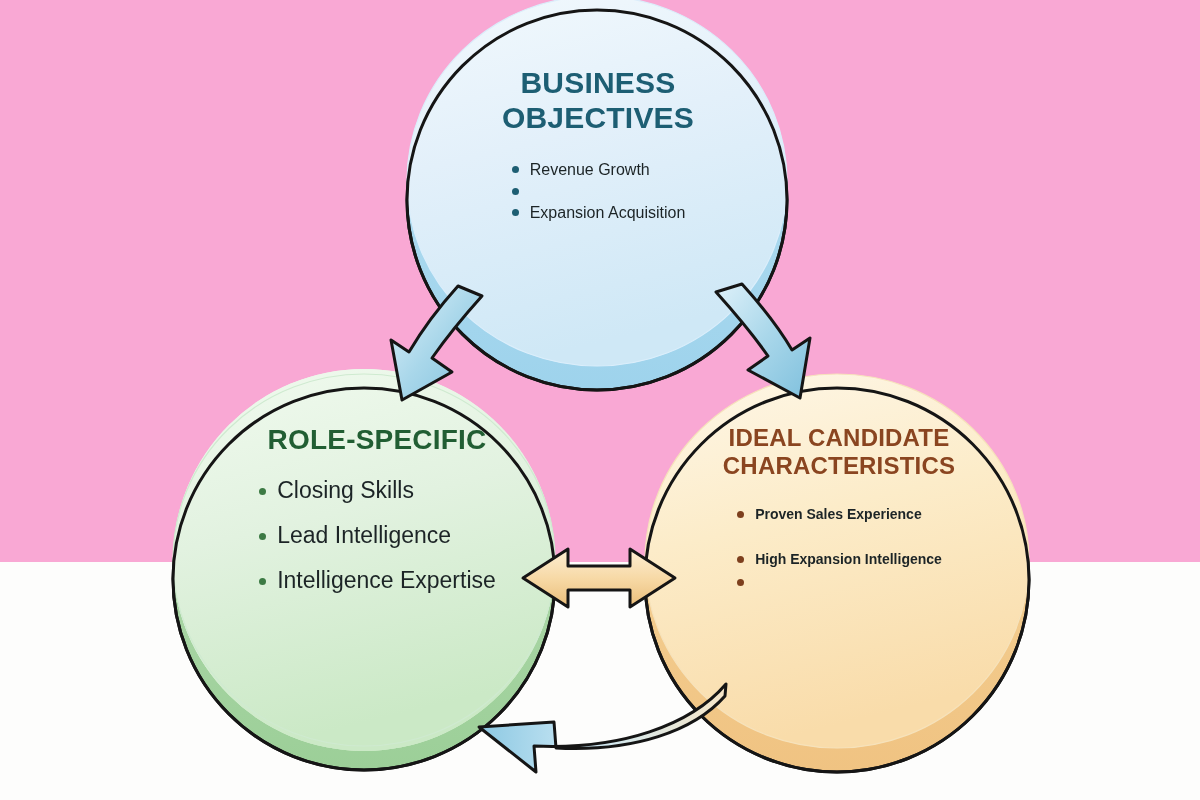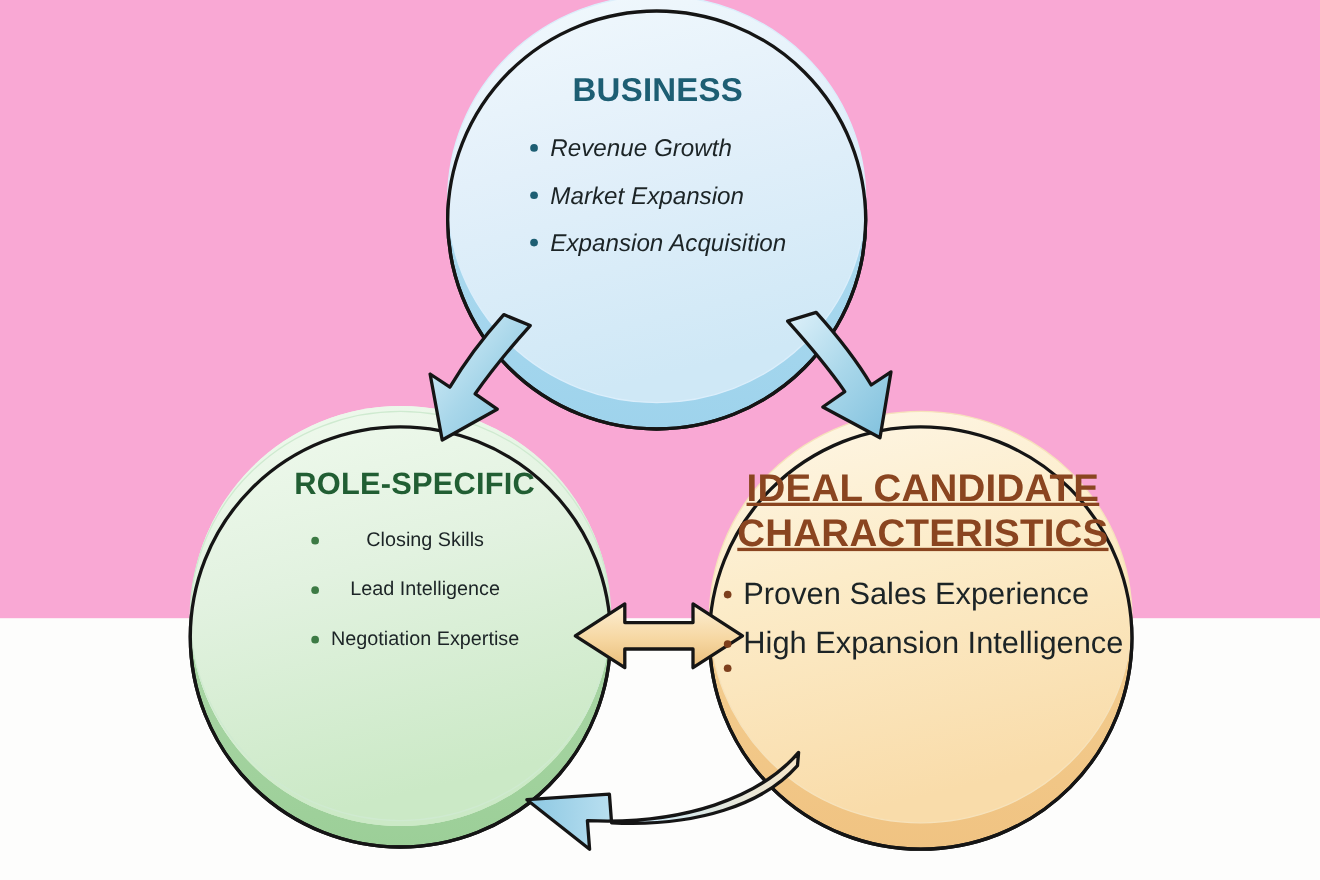--- a/index.html
+++ b/index.html
@@ -72,57 +72,55 @@
   #node-business {
     left: 408px;
     top: 66px;
     width: 380px;
   }
   #node-business .node-title {
     color: #1d5e73;
     font-size: 30px;
   }
   #node-business .node-list li {
-    font-size: 22px;
+    font-size: 16px;
     line-height: 43px;
-    font-style: italic;
   }
   #node-business .bullet-dot { background: #1d5e73; }
 
   
   #node-role {
     left: 188px;
     top: 424px;
     width: 378px;
   }
   #node-role .node-title {
     color: #215e33;
     font-size: 28px;
   }
   #node-role .node-list li {
-    font-size: 18px;
+    font-size: 23px;
     line-height: 45px;
-    text-align: center;
   }
   #node-role .bullet-dot { background: #3c7a44; }
 
   
   #node-ideal {
     left: 648px;
     top: 424px;
     width: 382px;
   }
   #node-ideal .node-title {
     color: #8a4520;
-    font-size: 35px;
-    text-decoration: underline;
+    font-size: 24px;
   }
   #node-ideal .node-list li {
-    font-size: 28px;
+    font-size: 14px;
     line-height: 45px;
+    font-weight: bold;
   }
   #node-ideal .bullet-dot { background: #7d3f1d; }
 </style>
 </head>
 <body>
 
 <div id="diagram-stage">
 
   <svg id="disc-layer" class="layer-svg" viewBox="0 0 1200 800">
     <defs>
@@ -242,36 +240,37 @@
                L 542 776
                L 540 750
                C 627 754, 697 729, 732 688
                Z" transform="translate(-6,-4)" fill="url(#arrow-blue-h)" stroke="#151515" stroke-width="3" stroke-linejoin="round"></path>
     </g>
   </svg>
 
   <div class="node-text text-layer" id="node-business">
     <div class="node-title">
       <span>BUSINESS</span><br>
+      <span>OBJECTIVES</span>
     </div>
     <ul class="node-list">
       <li><span class="bullet-dot"></span><span>Revenue Growth</span></li>
-      <li><span class="bullet-dot"></span><span>Market Expansion</span></li>
+      <li><span class="bullet-dot"></span></li>
       <li><span class="bullet-dot"></span><span>Expansion Acquisition</span></li>
     </ul>
   </div>
 
   <div class="node-text text-layer" id="node-role">
     <div class="node-title">
       <span>ROLE-SPECIFIC</span><br>
     </div>
     <ul class="node-list">
       <li><span class="bullet-dot"></span><span>Closing Skills</span></li>
       <li><span class="bullet-dot"></span><span>Lead Intelligence</span></li>
-      <li><span class="bullet-dot"></span><span>Negotiation Expertise</span></li>
+      <li><span class="bullet-dot"></span><span>Intelligence Expertise</span></li>
     </ul>
   </div>
 
   <div class="node-text text-layer" id="node-ideal">
     <div class="node-title">
       <span>IDEAL CANDIDATE</span><br>
       <span>CHARACTERISTICS</span>
     </div>
     <ul class="node-list">
       <li><span class="bullet-dot"></span><span>Proven Sales Experience</span></li>

